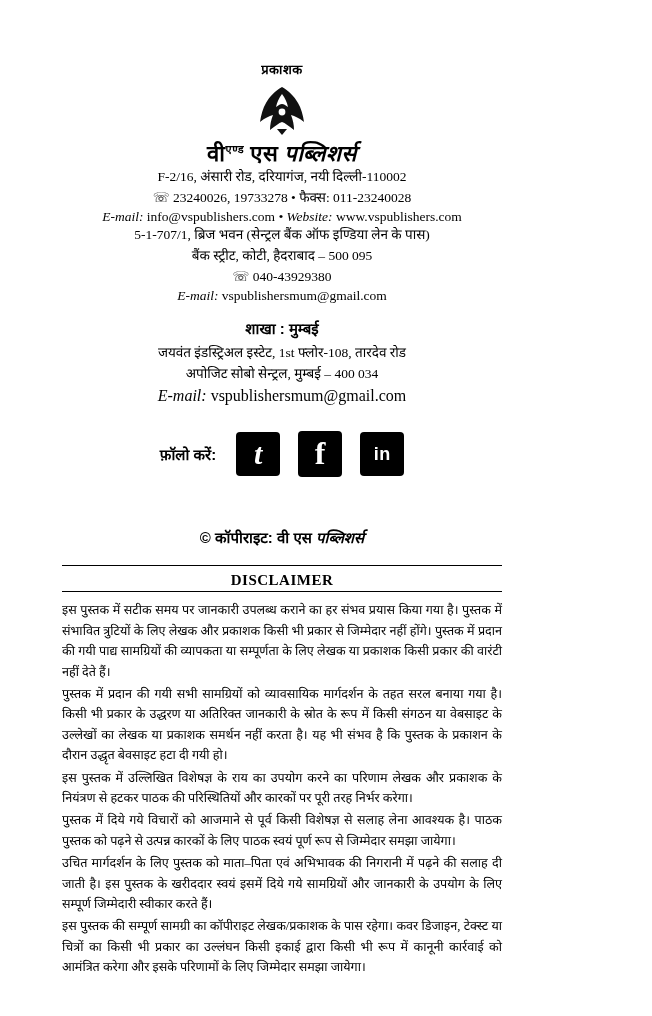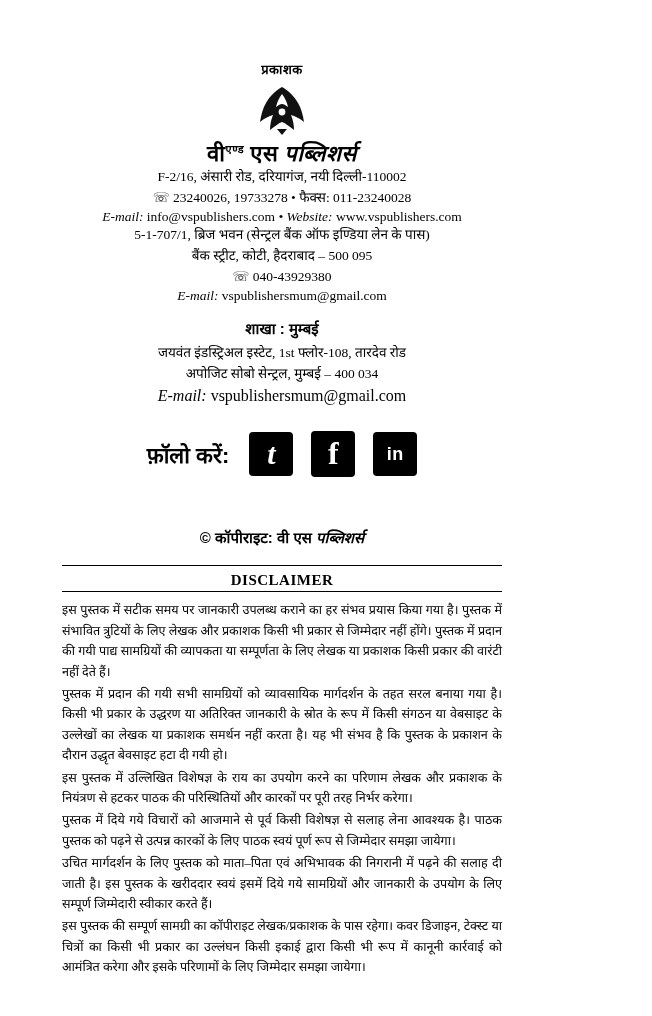--- a/index.html
+++ b/index.html
@@ -86,21 +86,21 @@
   .follow-row {
     display: flex;
     align-items: center;
     justify-content: center;
     gap: 18px;
     margin-top: 26px;
   }
   .follow-label {
     font-family: "Liberation Sans", sans-serif;
     font-weight: bold;
-    font-size: 22px;
+    font-size: 15px;
     margin-right: 2px;
   }
   .social {
     width: 44px;
     height: 44px;
     background: #000;
     border-radius: 4px;
     color: #fff;
     display: flex;
     align-items: center;

